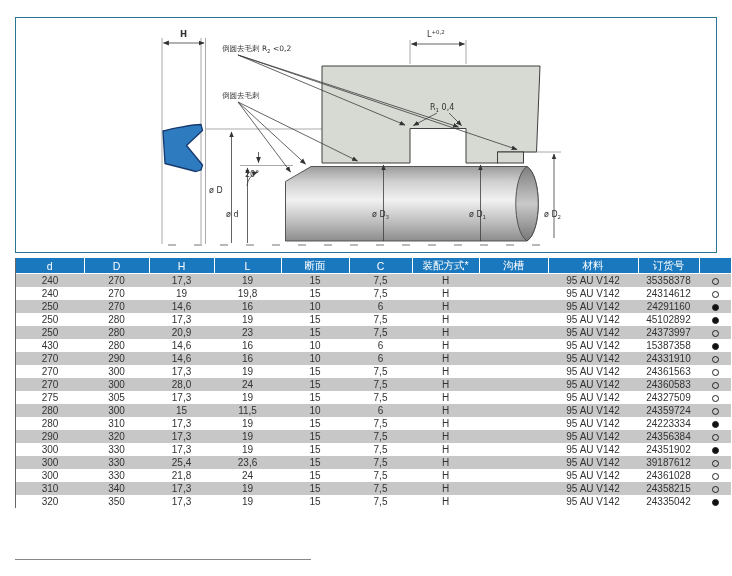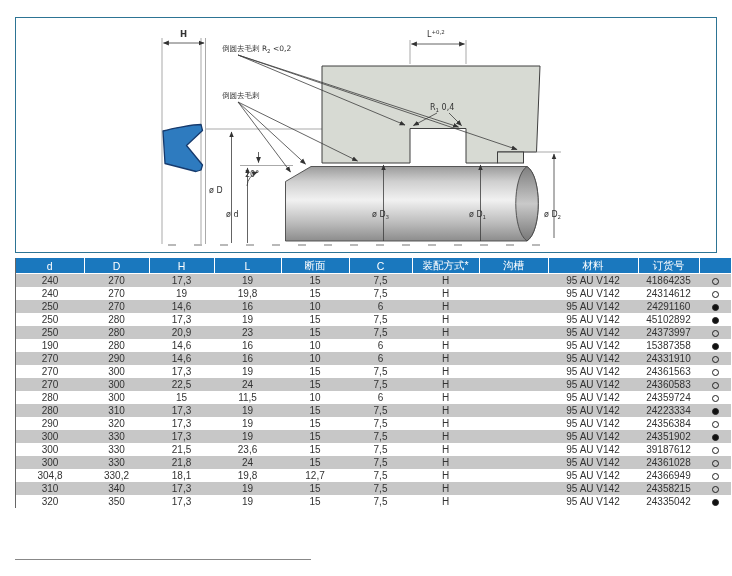--- a/index.html
+++ b/index.html
@@ -170,21 +170,21 @@
           <tr>
     <td>240</td>
     <td>270</td>
     <td>17,3</td>
     <td>19</td>
     <td>15</td>
     <td>7,5</td>
     <td>H</td>
     <td></td>
     <td>95 AU V142</td>
-    <td>41864235</td>
+    <td>35358378</td>
     <td><span class="mark empty"></span></td>
   </tr>
           <tr>
     <td>240</td>
     <td>270</td>
     <td>19</td>
     <td>19,8</td>
     <td>15</td>
     <td>7,5</td>
     <td>H</td>
@@ -226,21 +226,21 @@
     <td>23</td>
     <td>15</td>
     <td>7,5</td>
     <td>H</td>
     <td></td>
     <td>95 AU V142</td>
     <td>24373997</td>
     <td><span class="mark empty"></span></td>
   </tr>
           <tr>
-    <td>190</td>
+    <td>430</td>
     <td>280</td>
     <td>14,6</td>
     <td>16</td>
     <td>10</td>
     <td>6</td>
     <td>H</td>
     <td></td>
     <td>95 AU V142</td>
     <td>15387358</td>
     <td><span class="mark filled"></span></td>
@@ -267,28 +267,41 @@
     <td>7,5</td>
     <td>H</td>
     <td></td>
     <td>95 AU V142</td>
     <td>24361563</td>
     <td><span class="mark empty"></span></td>
   </tr>
           <tr>
     <td>270</td>
     <td>300</td>
-    <td>22,5</td>
+    <td>28,0</td>
     <td>24</td>
     <td>15</td>
     <td>7,5</td>
     <td>H</td>
     <td></td>
     <td>95 AU V142</td>
     <td>24360583</td>
+    <td><span class="mark empty"></span></td>
+  </tr>
+          <tr>
+    <td>275</td>
+    <td>305</td>
+    <td>17,3</td>
+    <td>19</td>
+    <td>15</td>
+    <td>7,5</td>
+    <td>H</td>
+    <td></td>
+    <td>95 AU V142</td>
+    <td>24327509</td>
     <td><span class="mark empty"></span></td>
   </tr>
           <tr>
     <td>280</td>
     <td>300</td>
     <td>15</td>
     <td>11,5</td>
     <td>10</td>
     <td>6</td>
     <td>H</td>
@@ -332,21 +345,21 @@
     <td>7,5</td>
     <td>H</td>
     <td></td>
     <td>95 AU V142</td>
     <td>24351902</td>
     <td><span class="mark filled"></span></td>
   </tr>
           <tr>
     <td>300</td>
     <td>330</td>
-    <td>21,5</td>
+    <td>25,4</td>
     <td>23,6</td>
     <td>15</td>
     <td>7,5</td>
     <td>H</td>
     <td></td>
     <td>95 AU V142</td>
     <td>39187612</td>
     <td><span class="mark empty"></span></td>
   </tr>
           <tr>
@@ -356,33 +369,20 @@
     <td>24</td>
     <td>15</td>
     <td>7,5</td>
     <td>H</td>
     <td></td>
     <td>95 AU V142</td>
     <td>24361028</td>
     <td><span class="mark empty"></span></td>
   </tr>
           <tr>
-    <td>304,8</td>
-    <td>330,2</td>
-    <td>18,1</td>
-    <td>19,8</td>
-    <td>12,7</td>
-    <td>7,5</td>
-    <td>H</td>
-    <td></td>
-    <td>95 AU V142</td>
-    <td>24366949</td>
-    <td><span class="mark empty"></span></td>
-  </tr>
-          <tr>
     <td>310</td>
     <td>340</td>
     <td>17,3</td>
     <td>19</td>
     <td>15</td>
     <td>7,5</td>
     <td>H</td>
     <td></td>
     <td>95 AU V142</td>
     <td>24358215</td>

